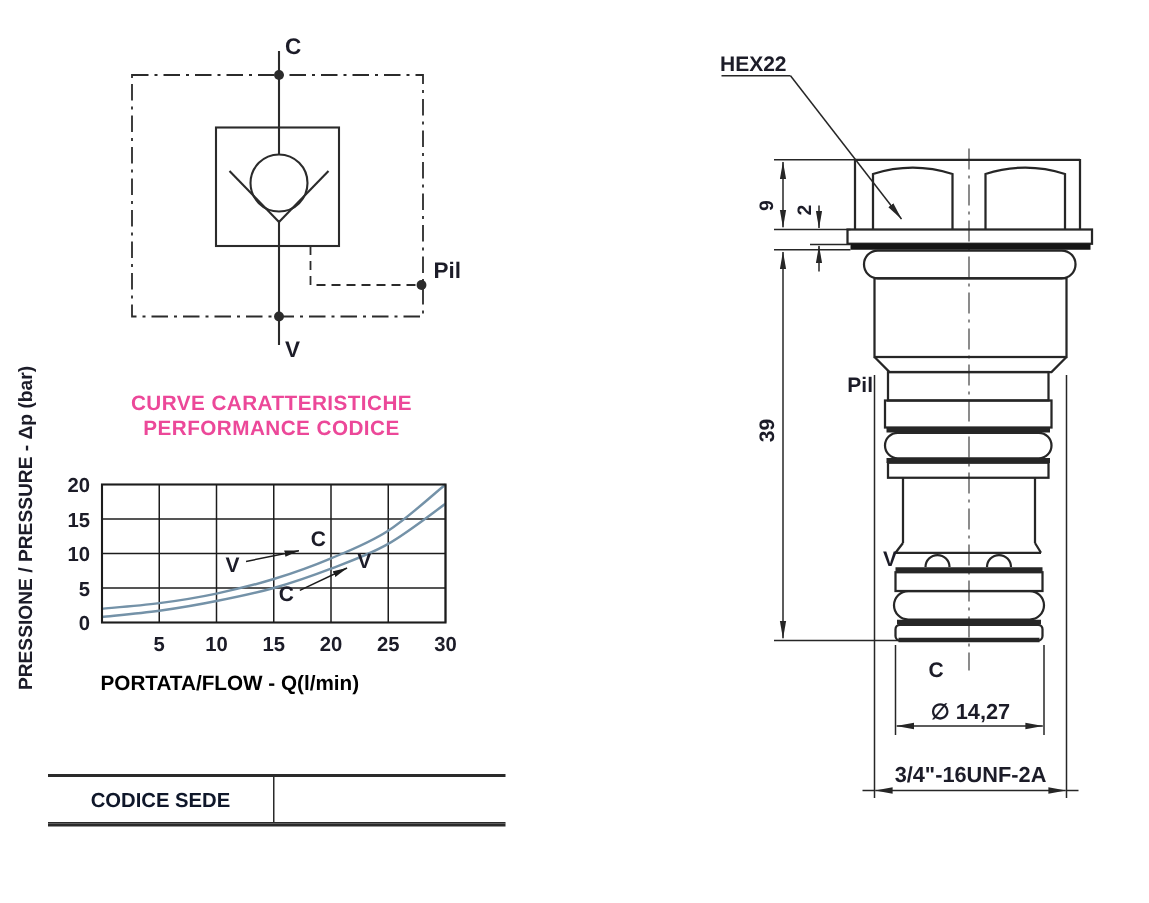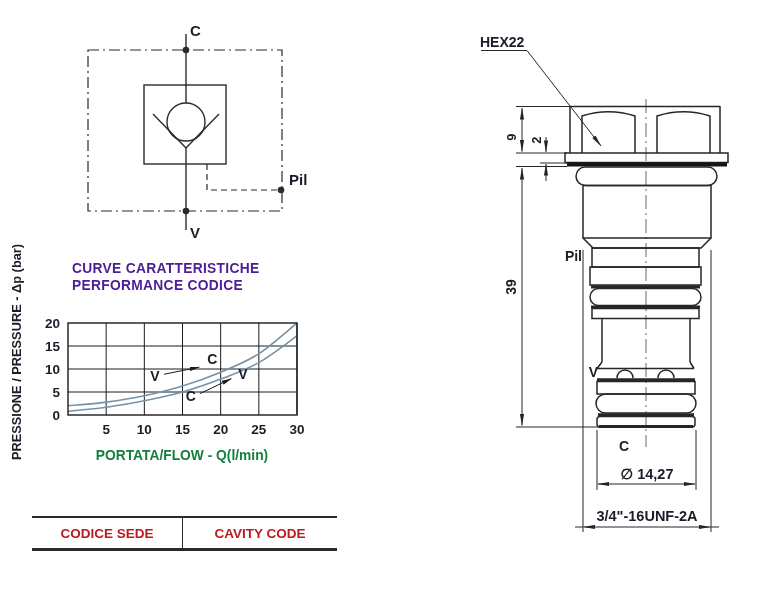--- a/index.html
+++ b/index.html
@@ -5,28 +5,28 @@
   html,body{margin:0;padding:0;background:#fff;}
   #canvas{position:relative;width:766px;height:602px;background:#ffffff;overflow:hidden;
           font-family:"Liberation Sans",sans-serif;}
   svg text{fill:#1c1c28;}
   .stext{font:600 15px "Liberation Sans",sans-serif;}
   .dtext{font:600 14px "Liberation Sans",sans-serif;}
   .dtext-sm{font:600 13px "Liberation Sans",sans-serif;}
   .dtext-lg{font:600 14.5px "Liberation Sans",sans-serif;}
   .tick{font:600 13.5px "Liberation Sans",sans-serif;}
   .ann{font:600 14px "Liberation Sans",sans-serif;}
-  .chart-title{position:absolute;left:72px;top:261px;width:250px;text-align:left;
-               font:600 13.8px "Liberation Sans",sans-serif;color:#4c1d95;line-height:16.5px;letter-spacing:.3px;}
+  .chart-title{position:absolute;left:56px;top:261px;width:250px;text-align:center;
+               font:600 13.8px "Liberation Sans",sans-serif;color:#ec4899;line-height:16.5px;letter-spacing:.3px;}
   .ylab{position:absolute;left:9px;top:468px;width:232px;transform:rotate(-90deg);transform-origin:0 0;
         text-align:center;font:600 12.8px "Liberation Sans",sans-serif;color:#1c1c28;white-space:nowrap;}
-  .xlab{position:absolute;left:67px;top:448px;width:230px;text-align:center;
-        font:600 13.8px "Liberation Sans",sans-serif;color:#15803d;}
+  .xlab{position:absolute;left:67px;top:448px;width:230px;text-align:left;
+        font:600 13.8px "Liberation Sans",sans-serif;color:#000000;}
   .tbl{position:absolute;left:32px;top:516px;width:305px;border-top:2px solid #2a2a2a;
-       border-bottom:2.5px solid #2a2a2a;font:600 13.5px "Liberation Sans",sans-serif;color:#b91c1c;}
+       border-bottom:2.5px solid #2a2a2a;font:600 13.5px "Liberation Sans",sans-serif;color:#0f172a;}
   .tbl-head{display:flex;border-bottom:1.5px solid #2a2a2a;height:30px;}
   .tbl-cell{display:flex;align-items:center;justify-content:center;}
   .tbl-cell.left{width:150px;border-right:1.5px solid #2a2a2a;}
   .tbl-cell.right{flex:1;}
   .tbl-row{height:29px;display:flex;align-items:center;justify-content:center;}
 </style>
 </head>
 <body>
 
 <div id="canvas">
@@ -166,17 +166,16 @@
     <div>CURVE CARATTERISTICHE</div>
     <div>PERFORMANCE CODICE</div>
   </div>
   <div class="ylab">PRESSIONE / PRESSURE - Δp (bar)</div>
   <div class="xlab">PORTATA/FLOW - Q(l/min)</div>
 
   
   <div class="tbl">
     <div class="tbl-head">
       <div class="tbl-cell left">CODICE SEDE</div>
-      <div class="tbl-cell right">CAVITY CODE</div>
     </div>
   </div>
 
 </div>
 
 </body></html>

